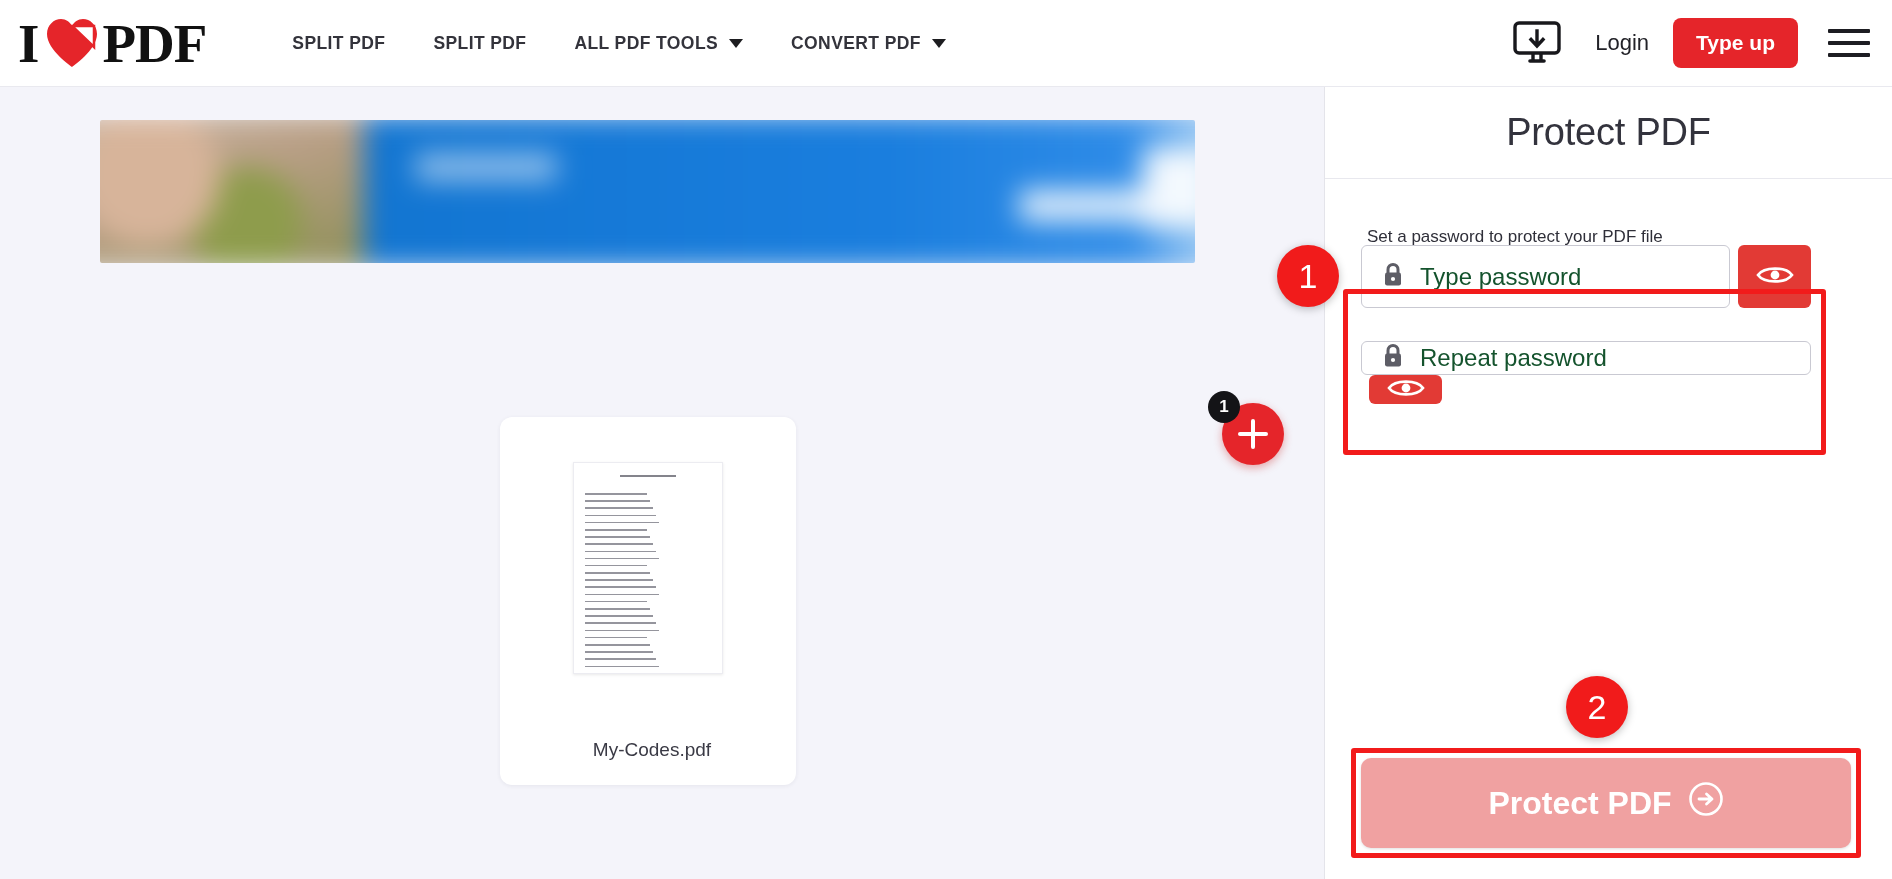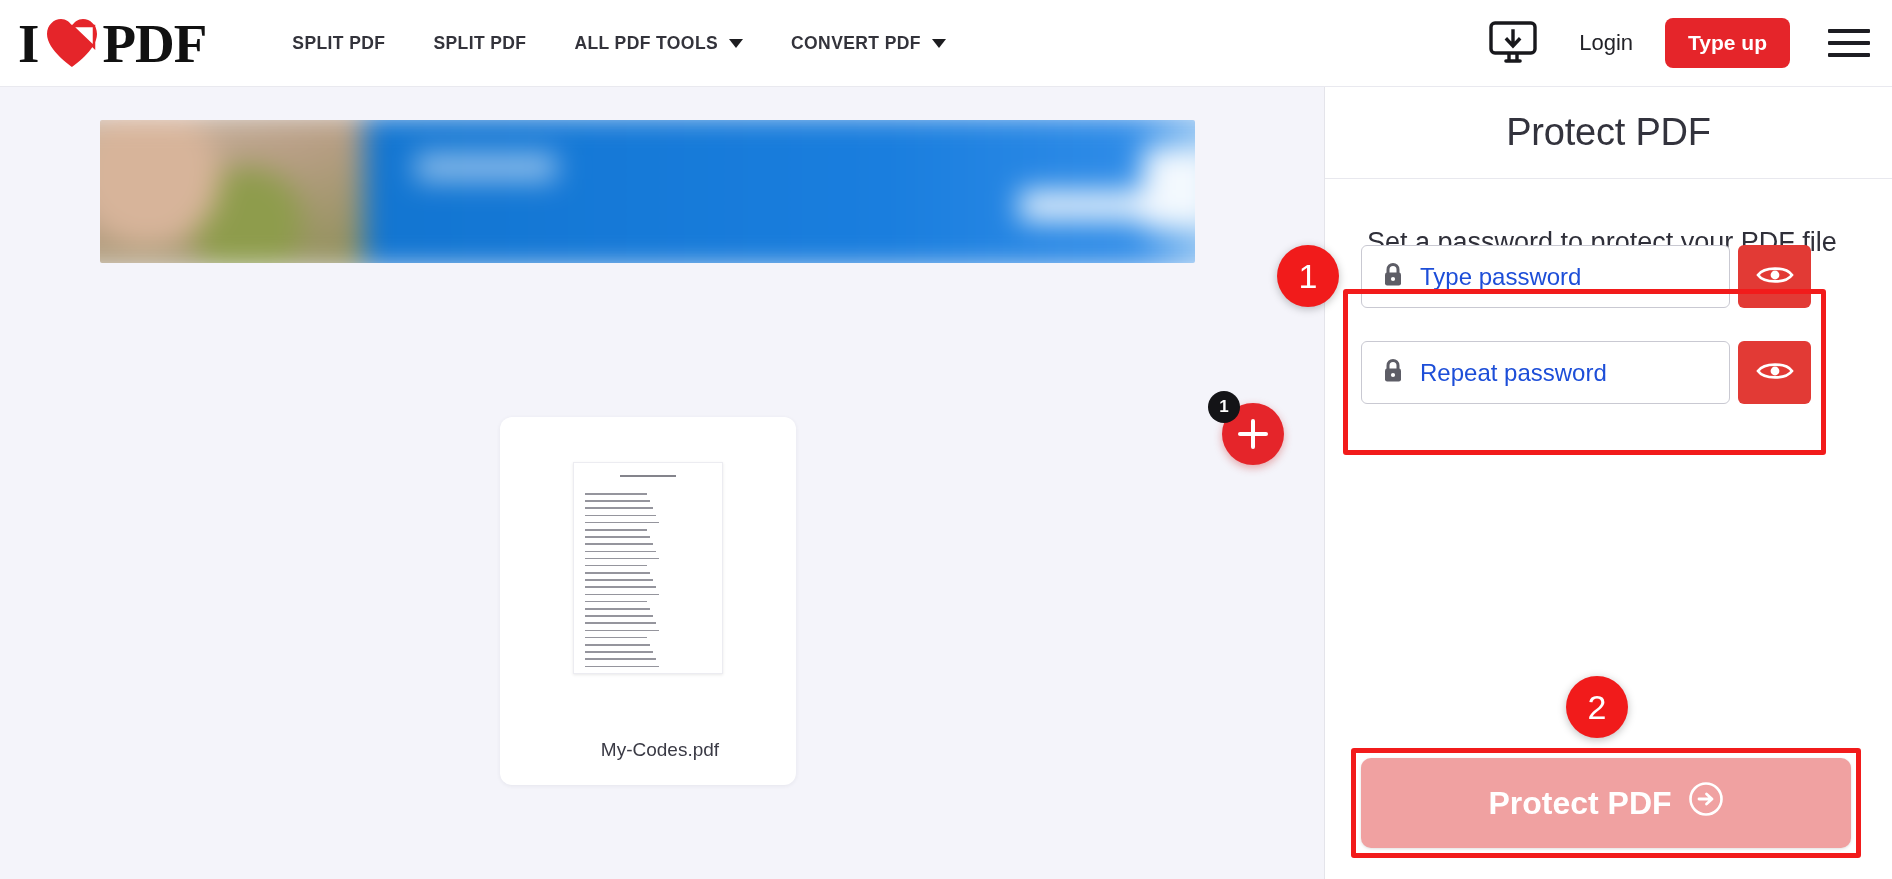--- a/index.html
+++ b/index.html
@@ -75,21 +75,21 @@
     border-left: 7px solid transparent;
     border-right: 7px solid transparent;
     border-top: 9px solid #1d1d20;
     display: inline-block;
   }
 
   .header-right {
     margin-left: auto;
     display: flex;
     align-items: center;
-    gap: 8px;
+    gap: 0px;
     margin-right: 22px;
   }
   .desktop-icon { padding: 6px 14px; cursor: pointer; display:flex; align-items:center; }
   .login-link {
     font-size: 22px;
     color: #222228;
     padding: 8px 18px;
     cursor: pointer;
     white-space: nowrap;
   }
@@ -233,21 +233,21 @@
   .thumb-lines i {
     display: block;
     height: 1.6px;
     background: #7a7a85;
     margin-bottom: 5.6px;
     opacity: .8;
   }
   .file-name {
     position: absolute;
     bottom: 24px;
-    left: 12px;
+    left: 4px;
     width: 100%;
     text-align: center;
     font-size: 19px;
     color: #3a3a45;
   }
 
   
   .add-fab {
     position: absolute;
     left: 1222px;
@@ -299,52 +299,52 @@
     align-items: center;
     justify-content: center;
     font-size: 38px;
     font-weight: 400;
     color: #33333d;
     border-bottom: 1px solid #e8e8ee;
     letter-spacing: -0.2px;
   }
   .sidebar-subtitle {
     margin: 48px 0 0 42px;
-    font-size: 27px;
+    font-size: 17px;
     color: #2f2f39;
   }
 
   .pw-group {
     position: absolute;
     left: 36px;
     top: 158px;
     width: 450px;
   }
   .pw-row {
     position: relative;
     height: 63px;
     display: flex;
     align-items: stretch;
   }
-  .pw-row + .pw-row { margin-top: 33px; }
+  .pw-row + .pw-row { margin-top: 33px; flex-direction: column; }
 
   .pw-field {
     flex: 1;
     border: 1px solid #c9c9d2;
     border-radius: 6px;
     background: #ffffff;
     display: flex;
     align-items: center;
     padding-left: 20px;
     gap: 16px;
     cursor: text;
   }
   .pw-placeholder {
     font-size: 24px;
-    color: #1d4ed8;
+    color: #14532d;
     user-select: none;
   }
   .eye-btn {
     width: 73px;
     margin-left: 8px;
     background: #e23a35;
     border: none;
     border-radius: 6px;
     display: flex;
     align-items: center;

